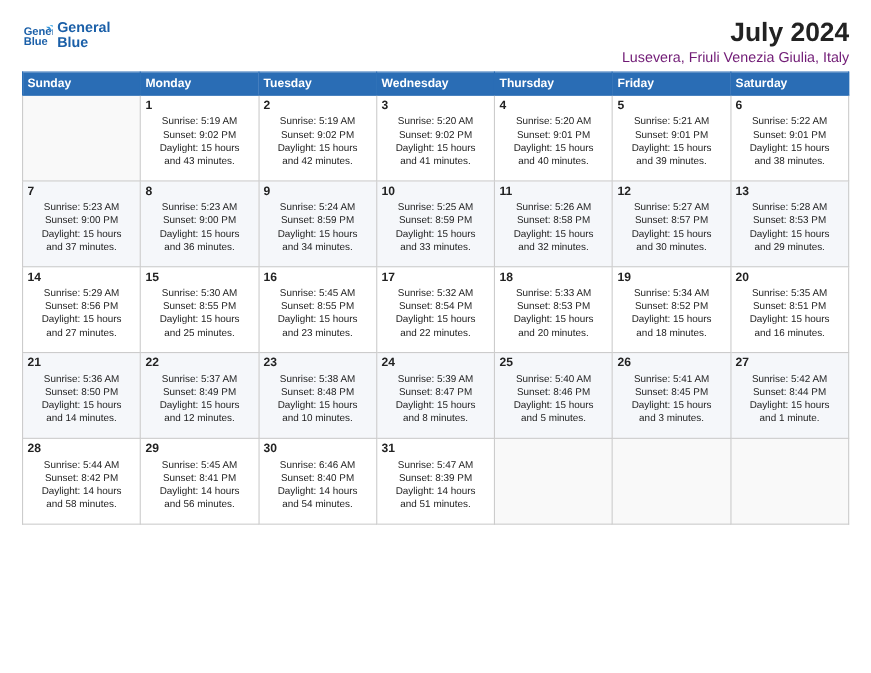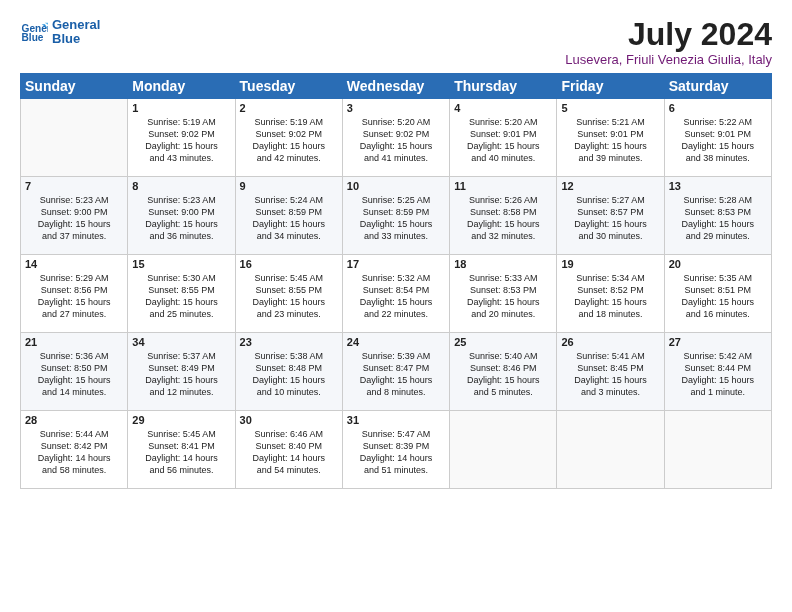--- a/index.html
+++ b/index.html
@@ -28,39 +28,39 @@
       gap: 4px;
     }
     .logo-icon {
       width: 28px;
       height: 28px;
     }
     .title-block {
       text-align: right;
     }
     .month-title {
-      font-size: 32px;
+      font-size: 24px;
       font-weight: bold;
       color: #222;
       line-height: 1;
     }
     .location {
       font-size: 13px;
       color: #701a75;
       margin-top: 2px;
     }
     table {
       width: 100%;
       border-collapse: collapse;
       table-layout: fixed;
     }
     thead tr th {
       background: #2a6db5;
       color: #fff;
-      font-size: 14px;
+      font-size: 11px;
       font-weight: bold;
       padding: 4px 4px;
       text-align: left;
       border: 1px solid #2a6db5;
     }
     tbody tr td {
       border: 1px solid #ccc;
       vertical-align: top;
       padding: 3px 4px;
       font-size: 9.5px;
@@ -272,21 +272,21 @@
         </tr>
         <tr>
           <td>
             <span class="day-num">21</span>
             <div class="cell-content" style="white-space: pre-line;">Sunrise: 5:36 AM
 Sunset: 8:50 PM
 Daylight: 15 hours
 and 14 minutes.</div>
           </td>
           <td>
-            <span class="day-num">34</span>
+            <span class="day-num">22</span>
             <div class="cell-content" style="white-space: pre-line;">Sunrise: 5:37 AM
 Sunset: 8:49 PM
 Daylight: 15 hours
 and 12 minutes.</div>
           </td>
           <td>
             <span class="day-num">23</span>
             <div class="cell-content" style="white-space: pre-line;">Sunrise: 5:38 AM
 Sunset: 8:48 PM
 Daylight: 15 hours

